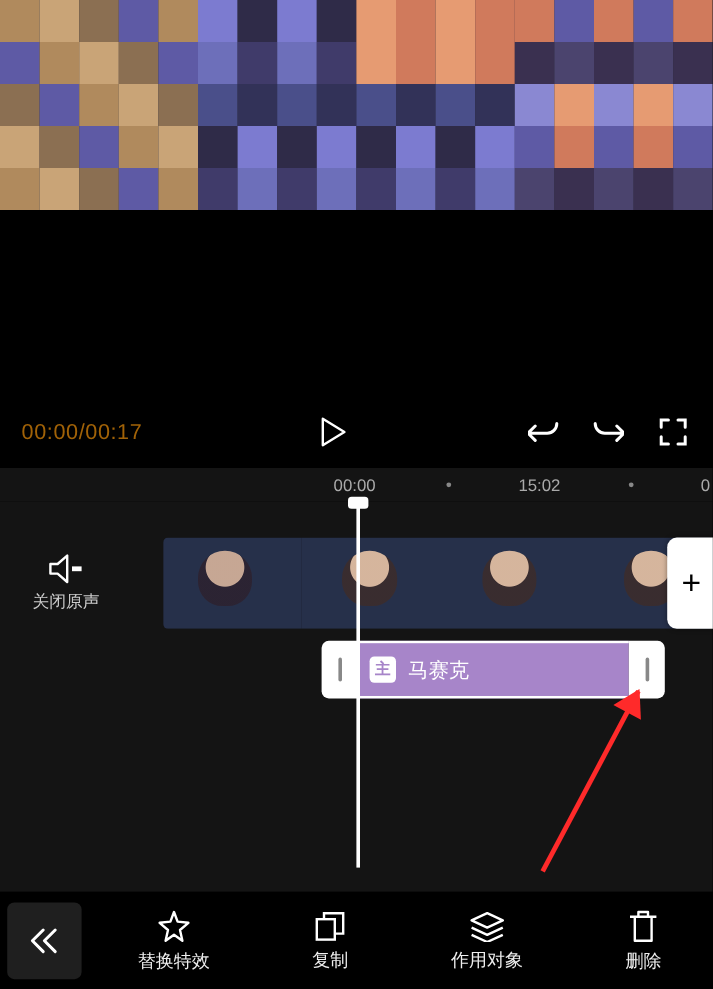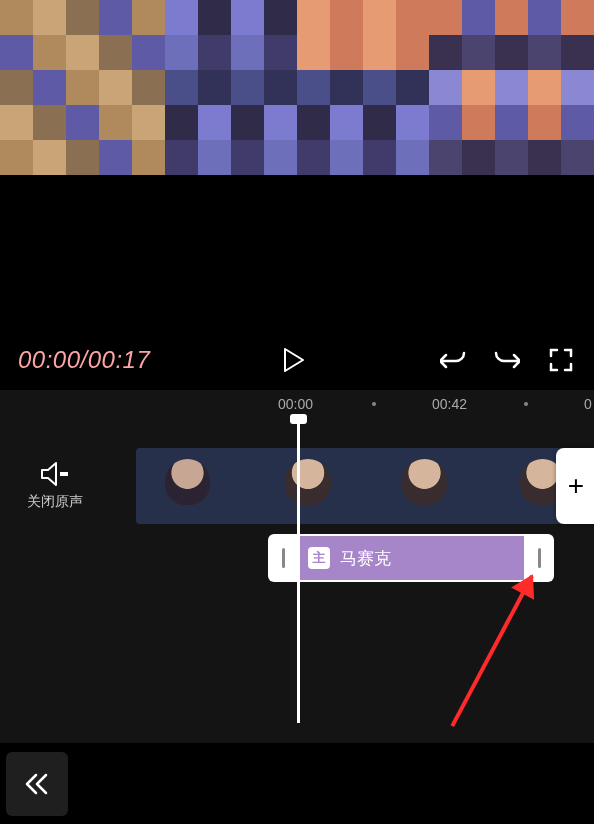--- a/index.html
+++ b/index.html
@@ -40,24 +40,23 @@
   
   .controls {
     height: 60px;
     display: flex;
     align-items: center;
     padding: 0 18px;
     background: #000;
     gap: 12px;
   }
   .time {
-    font-size: 24px;
-    color: #fca5a5;
+    font-size: 18px;
+    color: #a16207;
     letter-spacing: 0.5px;
-    font-style: italic;
   }
   .spacer { flex: 1; }
   .ctrl-btn {
     width: 30px; height: 30px;
     display: flex; align-items: center; justify-content: center;
     cursor: pointer;
   }
   .ctrl-right { display: flex; gap: 24px; align-items: center; }
 
   
@@ -412,21 +411,21 @@
       <svg width="24" height="24" viewBox="0 0 24 24">
         <path d="M2 8 V2 H8 M16 2 H22 V8 M22 16 V22 H16 M8 22 H2 V16" fill="none" stroke="#fff" stroke-width="2.5" stroke-linecap="round"></path>
       </svg>
     </div>
   </div>
 </div>
 
 <div class="ruler">
   <span class="tick-label" style="left:278px">00:00</span>
   <span class="tick-dot" style="left:372px"></span>
-  <span class="tick-label" style="left:432px">00:42</span>
+  <span class="tick-label" style="left:432px">15:02</span>
   <span class="tick-dot" style="left:524px"></span>
   <span class="tick-label" style="left:584px">0</span>
 </div>
 
 <div class="timeline">
 
   <div class="playhead"></div>
 
   <div class="track-row">
     <div class="mute-col">
@@ -469,13 +468,40 @@
   <div class="arrow"></div>
 
 </div>
 
 <div class="toolbar">
   <div class="back-btn">
     <svg width="24" height="22" viewBox="0 0 24 22">
       <path d="M11 2 L2 11 L11 20 M21 2 L12 11 L21 20" fill="none" stroke="#fff" stroke-width="2.5" stroke-linecap="round" stroke-linejoin="round"></path>
     </svg>
   </div>
+  <div class="tool-items">
+    <div class="tool-item">
+      <svg width="28" height="28" viewBox="0 0 28 28">
+        <path d="M14 2 L17 10 L26 11 L19 17 L21 26 L14 21 L7 26 L9 17 L2 11 L11 10 Z" fill="none" stroke="#fff" stroke-width="2" stroke-linejoin="round"></path>
+      </svg>
+      <span class="lbl">替换特效</span>
+    </div>
+    <div class="tool-item">
+      <svg width="26" height="26" viewBox="0 0 26 26">
+        <rect x="2" y="7" width="15" height="17" fill="none" stroke="#fff" stroke-width="2"></rect>
+        <path d="M8 7 V2 H24 V19 H17" fill="none" stroke="#fff" stroke-width="2"></path>
+      </svg>
+      <span class="lbl">复制</span>
+    </div>
+    <div class="tool-item">
+      <svg width="30" height="26" viewBox="0 0 30 26">
+        <path d="M15 2 L28 8 L15 14 L2 8 Z M2 14 L15 20 L28 14 M2 20 L15 26 L28 20" fill="none" stroke="#fff" stroke-width="2" stroke-linejoin="round"></path>
+      </svg>
+      <span class="lbl">作用对象</span>
+    </div>
+    <div class="tool-item">
+      <svg width="26" height="28" viewBox="0 0 26 28">
+        <path d="M2 6 H24 M6 6 V26 H20 V6 M9 6 V2 H17 V6" fill="none" stroke="#fff" stroke-width="2" stroke-linejoin="round"></path>
+      </svg>
+      <span class="lbl">删除</span>
+    </div>
+  </div>
 </div>
 
 </body></html>

